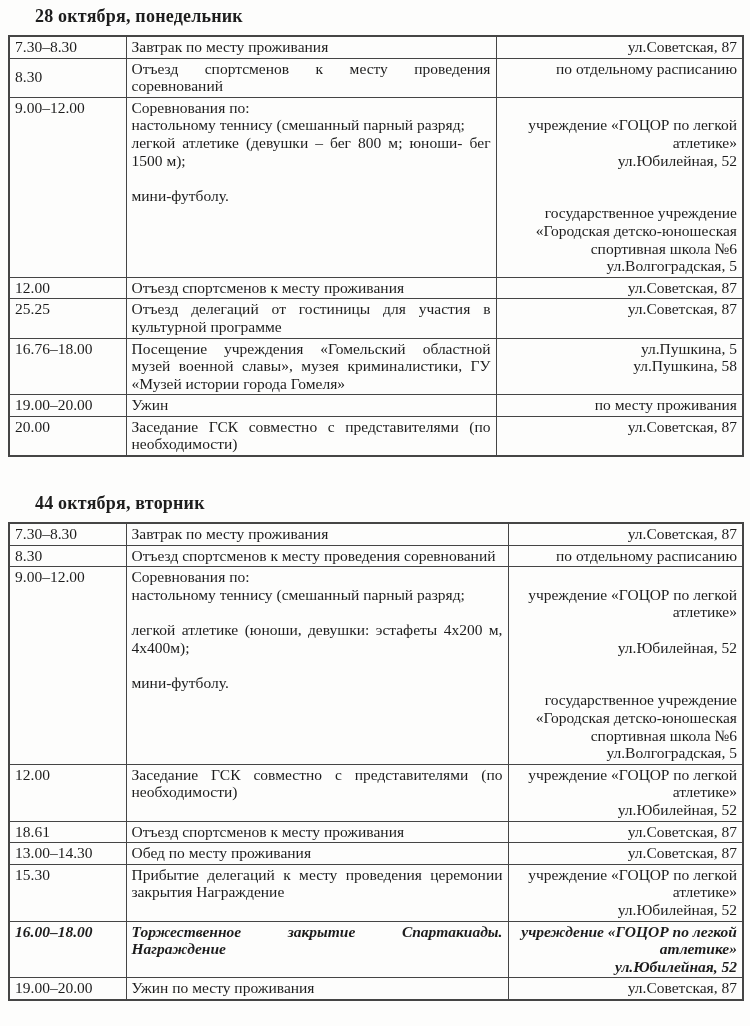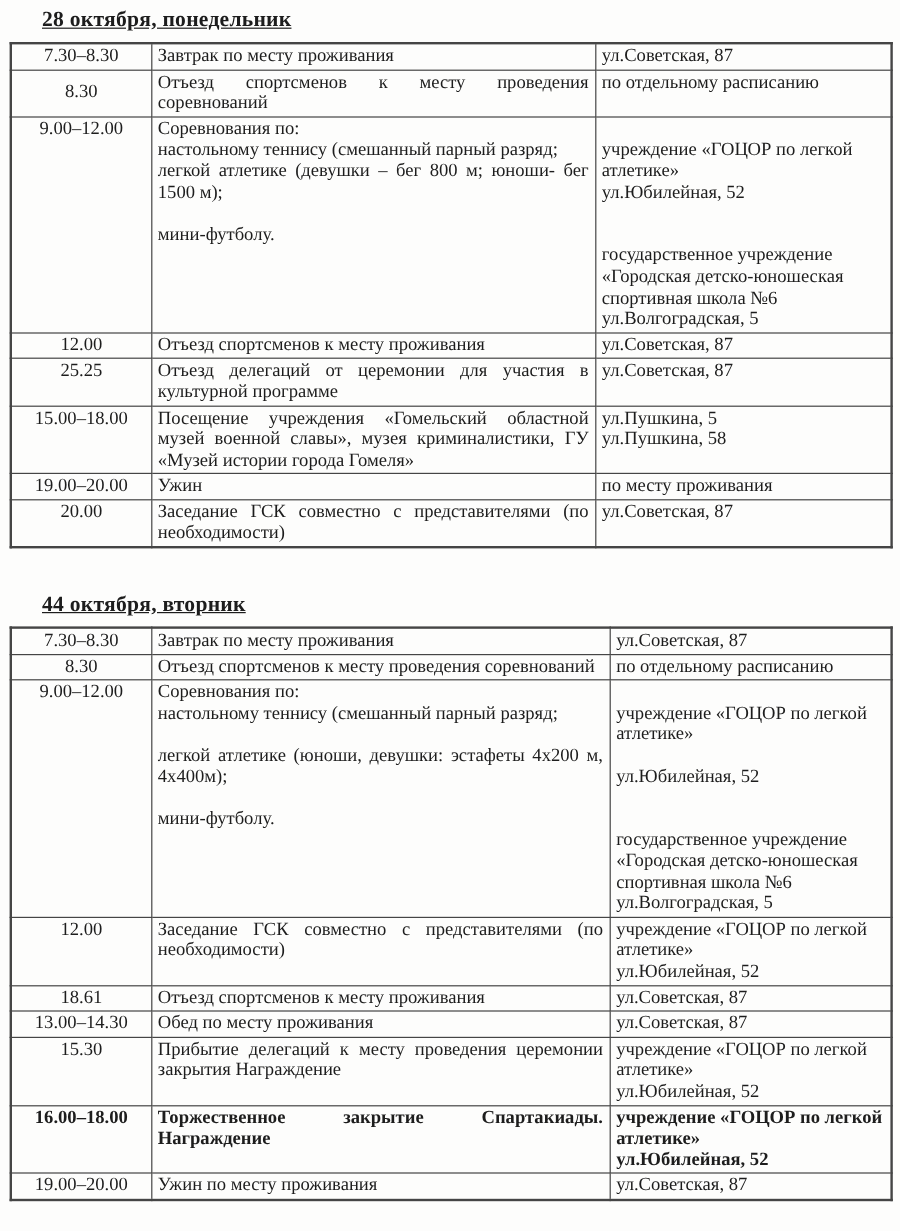--- a/index.html
+++ b/index.html
@@ -17,52 +17,50 @@
     font-family: "Liberation Serif", "DejaVu Serif", serif;
     color: #1d1d1d;
   }
   .day { margin: 0; }
   .day + .day { margin-top: 36px; }
   .day-title {
     font-size: 18px;
     font-weight: bold;
     margin: 0 0 8px 27px;
     letter-spacing: 0.2px;
-    text-decoration: underline;
   }
   table.schedule {
     border-collapse: collapse;
     table-layout: fixed;
     width: 734px;
     border: 2px solid #454545;
   }
   table.schedule td {
     border: 1px solid #454545;
     font-size: 15.5px;
     line-height: 17.6px;
     padding: 1px 5px 2px 5px;
     vertical-align: top;
     overflow: hidden;
   }
   td.time {
-    text-align: center;
     padding-left: 2px;
     padding-right: 2px;
     margin-top: 11px;
   }
   td.activity {
     text-align: justify;
     white-space: pre-line;
     margin-top: 20px;
   }
   td.location {
-    text-align: left;
+    text-align: right;
     white-space: pre-line;
   }
-  tr.bold td { font-weight: bold; }
+  tr.bold td { font-weight: bold; font-style: italic; }
   
   #day0-table tr:nth-child(2) td.time,
   #day1-table tr:nth-child(2) td.time,
   #day0-table tr:nth-child(9) td.time,
   #day0-table tr:nth-child(9) td.location { vertical-align: middle; }
   
   #day0-table col.c1 { width: 117px; }
   #day0-table col.c2 { width: 370px; }
   #day0-table col.c3 { width: 247px; }
   #day1-table col.c1 { width: 117px; }
@@ -108,25 +106,25 @@
 государственное учреждение «Городская детско-юношеская спортивная школа №6
 ул.Волгоградская, 5</td>
           </tr>
           <tr>
             <td class="time">12.00</td>
             <td class="activity">Отъезд спортсменов к месту проживания</td>
             <td class="location">ул.Советская, 87</td>
           </tr>
           <tr>
             <td class="time">25.25</td>
-            <td class="activity">Отъезд делегаций от церемонии для участия в культурной программе</td>
-            <td class="location">ул.Советская, 87</td>
-          </tr>
-          <tr>
-            <td class="time">15.00–18.00</td>
+            <td class="activity">Отъезд делегаций от гостиницы для участия в культурной программе</td>
+            <td class="location">ул.Советская, 87</td>
+          </tr>
+          <tr>
+            <td class="time">16.76–18.00</td>
             <td class="activity">Посещение учреждения «Гомельский областной музей военной славы», музея криминалистики, ГУ «Музей истории города Гомеля»</td>
             <td class="location">ул.Пушкина, 5
 ул.Пушкина, 58</td>
           </tr>
           <tr>
             <td class="time">19.00–20.00</td>
             <td class="activity">Ужин</td>
             <td class="location">по месту проживания</td>
           </tr>
           <tr>

